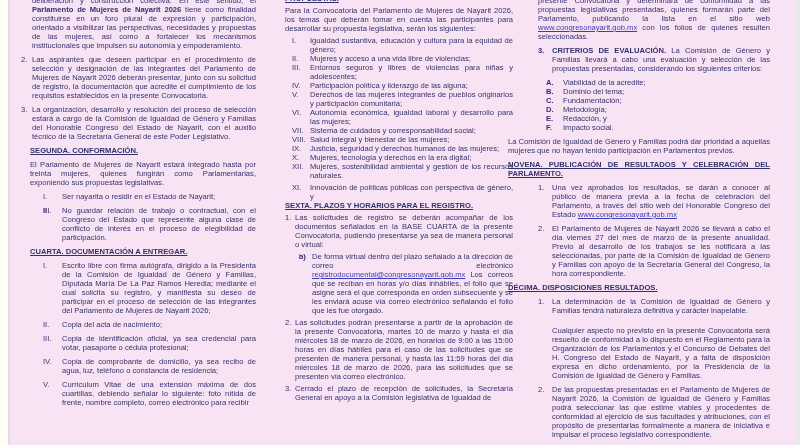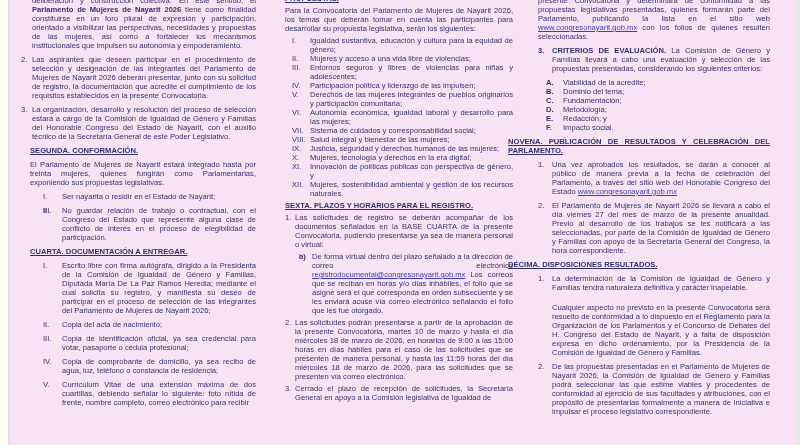--- a/index.html
+++ b/index.html
@@ -70,45 +70,46 @@
       <div class="blk t-r"><span class="mk">III.</span><span>Copia de identificación oficial, ya sea credencial para votar, pasaporte o cédula profesional;</span></div>
       <div class="blk t-r"><span class="mk">IV.</span><span>Copia de comprobante de domicilio, ya sea recibo de agua, luz, teléfono o constancia de residencia;</span></div>
       <div class="blk t-r"><span class="mk">V.</span><span>Curriculum Vitae de una extensión máxima de dos cuartillas, debiendo señalar lo siguiente: foto nítida de frente, nombre completo, correo electrónico para recibir</span></div>
     </div>
   <div class="col c2">
       <div class="blk t-h"><span>PROPUESTAS.</span></div>
       <div class="blk t-p"><span>Para la Convocatoria del Parlamento de Mujeres de Nayarit 2026, los temas que deberán tomar en cuenta las participantes para desarrollar su propuesta legislativa, serán los siguientes:</span></div>
       <div class="blk t-r tight"><span class="mk">I.</span><span>Igualdad sustantiva, educación y cultura para la equidad de género;</span></div>
       <div class="blk t-r tight"><span class="mk">II.</span><span>Mujeres y acceso a una vida libre de violencias;</span></div>
       <div class="blk t-r tight"><span class="mk">III.</span><span>Entornos seguros y libres de violencias para niñas y adolescentes;</span></div>
-      <div class="blk t-r tight"><span class="mk">IV.</span><span>Participación política y liderazgo de las impulsen;</span></div>
+      <div class="blk t-r tight"><span class="mk">IV.</span><span>Participación política y liderazgo de las alguna;</span></div>
       <div class="blk t-r tight"><span class="mk">V.</span><span>Derechos de las mujeres integrantes de pueblos originarios y participación comunitaria;</span></div>
       <div class="blk t-r tight"><span class="mk">VI.</span><span>Autonomía económica, igualdad laboral y desarrollo para las mujeres;</span></div>
       <div class="blk t-r tight"><span class="mk">VII.</span><span>Sistema de cuidados y corresponsabilidad social;</span></div>
       <div class="blk t-r tight"><span class="mk">VIII.</span><span>Salud integral y bienestar de las mujeres;</span></div>
       <div class="blk t-r tight"><span class="mk">IX.</span><span>Justicia, seguridad y derechos humanos de las mujeres;</span></div>
       <div class="blk t-r tight"><span class="mk">X.</span><span>Mujeres, tecnología y derechos en la era digital;</span></div>
+      <div class="blk t-r"><span class="mk">XII.</span><span>Mujeres, sostenibilidad ambiental y gestión de los recursos naturales.</span></div>
       <div class="blk t-r tight"><span class="mk">XI.</span><span>Innovación de políticas públicas con perspectiva de género, y</span></div>
-      <div class="blk t-r"><span class="mk">XII.</span><span>Mujeres, sostenibilidad ambiental y gestión de los recursos naturales.</span></div>
       <div class="blk t-h"><span>SEXTA. PLAZOS Y HORARIOS PARA EL REGISTRO.</span></div>
       <div class="blk t-n"><span class="mk">1.</span><span>Las solicitudes de registro se deberán acompañar de los documentos señalados en la BASE CUARTA de la presente Convocatoria, pudiendo presentarse ya sea de manera personal o virtual:</span></div>
       <div class="blk t-a"><span class="mk">a)</span></div>
       <div class="blk t-a"><span class="mk">b)</span><span>De forma virtual dentro del plazo señalado a la dirección de correo electrónico </span><a class="lnk" href="#">registrodocumental@congresonayarit.gob.mx</a><span> Los correos que se reciban en horas y/o días inhábiles, el folio que se asigne será el que corresponda en orden subsecuente y se les enviará acuse vía correo electrónico señalando el folio que les fue otorgado.</span></div>
       <div class="blk t-n"><span class="mk">2.</span><span>Las solicitudes podrán presentarse a partir de la aprobación de la presente Convocatoria, martes 10 de marzo y hasta el día miércoles 18 de marzo de 2026, en horarios de 9:00 a las 15:00 horas en días hábiles para el caso de las solicitudes que se presenten de manera personal, y hasta las 11:59 horas del día miércoles 18 de marzo de 2026, para las solicitudes que se presenten vía correo electrónico.</span></div>
       <div class="blk t-n"><span class="mk">3.</span><span>Cerrado el plazo de recepción de solicitudes, la Secretaría General en apoyo a la Comisión legislativa de Igualdad de</span></div>
     </div>
   <div class="col c3">
       <div class="blk t-cont"><span>presente Convocatoria y determinará de conformidad a las propuestas legislativas presentadas, quienes formarán parte del Parlamento, publicando la lista en el sitio web </span><a class="lnk" href="#">www.congresonayarit.gob.mx</a><span> con los folios de quienes resulten seleccionadas.</span></div>
       <div class="blk t-n"><span class="mk b">3.</span><span class="b">CRITERIOS DE EVALUACIÓN.</span><span> La Comisión de Género y Familias llevará a cabo una evaluación y selección de las propuestas presentadas, considerando los siguientes criterios:</span></div>
       <div class="blk t-A tight"><span class="mk b">A.</span><span>Viabilidad de la acredite;</span></div>
       <div class="blk t-A tight"><span class="mk b">B.</span><span>Dominio del tema;</span></div>
       <div class="blk t-A tight"><span class="mk b">C.</span><span>Fundamentación;</span></div>
       <div class="blk t-A tight"><span class="mk b">D.</span><span>Metodología;</span></div>
       <div class="blk t-A tight"><span class="mk b">E.</span><span>Redacción, y</span></div>
       <div class="blk t-A"><span class="mk b">F.</span><span>Impacto social.</span></div>
+      <div class="blk t-p"><span>La Comisión de Igualdad de Género y Familias podrá dar prioridad a aquellas mujeres que no hayan tenido participación en Parlamentos previos.</span></div>
       <div class="blk t-h"><span>NOVENA. PUBLICACIÓN DE RESULTADOS Y CELEBRACIÓN DEL PARLAMENTO.</span></div>
       <div class="blk t-n"><span class="mk">1.</span><span>Una vez aprobados los resultados, se darán a conocer al público de manera previa a la fecha de celebración del Parlamento, a través del sitio web del Honorable Congreso del Estado </span><a class="lnk" href="#">www.congresonayarit.gob.mx</a></div>
       <div class="blk t-n"><span class="mk">2.</span><span>El Parlamento de Mujeres de Nayarit 2026 se llevará a cabo el día viernes 27 del mes de marzo de la presente anualidad. Previo al desarrollo de los trabajos se les notificará a las seleccionadas, por parte de la Comisión de Igualdad de Género y Familias con apoyo de la Secretaría General del Congreso, la hora correspondiente.</span></div>
       <div class="blk t-h"><span>DÉCIMA. DISPOSICIONES RESULTADOS.</span></div>
       <div class="blk t-n"><span class="mk">1.</span><span>La determinación de la Comisión de Igualdad de Género y Familias tendrá naturaleza definitiva y carácter inapelable.</span></div>
       <div class="blk t-cont2"><span>Cualquier aspecto no previsto en la presente Convocatoria será resuelto de conformidad a lo dispuesto en el Reglamento para la Organización de los Parlamentos y el Concurso de Debates del H. Congreso del Estado de Nayarit, y a falta de disposición expresa en dicho ordenamiento, por la Presidencia de la Comisión de Igualdad de Género y Familias.</span></div>
       <div class="blk t-n"><span class="mk">2.</span><span>De las propuestas presentadas en el Parlamento de Mujeres de Nayarit 2026, la Comisión de Igualdad de Género y Familias podrá seleccionar las que estime viables y procedentes de conformidad al ejercicio de sus facultades y atribuciones, con el propósito de presentarlas formalmente a manera de iniciativa e impulsar el proceso legislativo correspondiente.</span></div>
     </div>
 </div>
 

